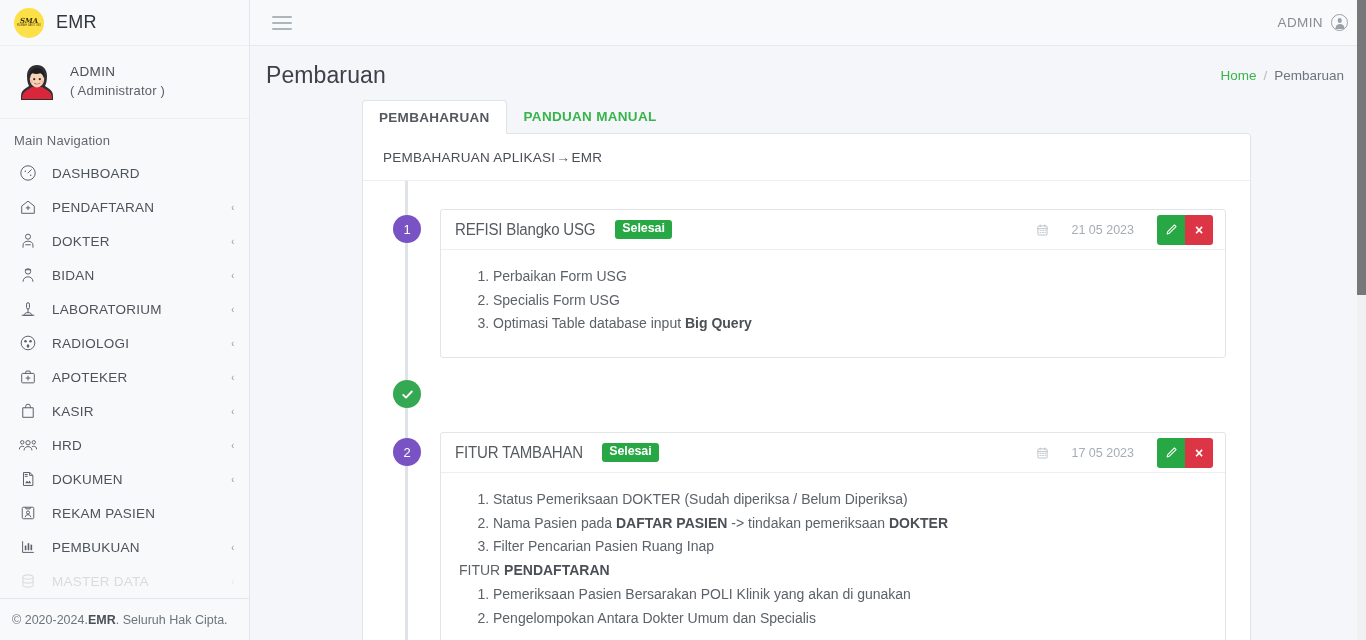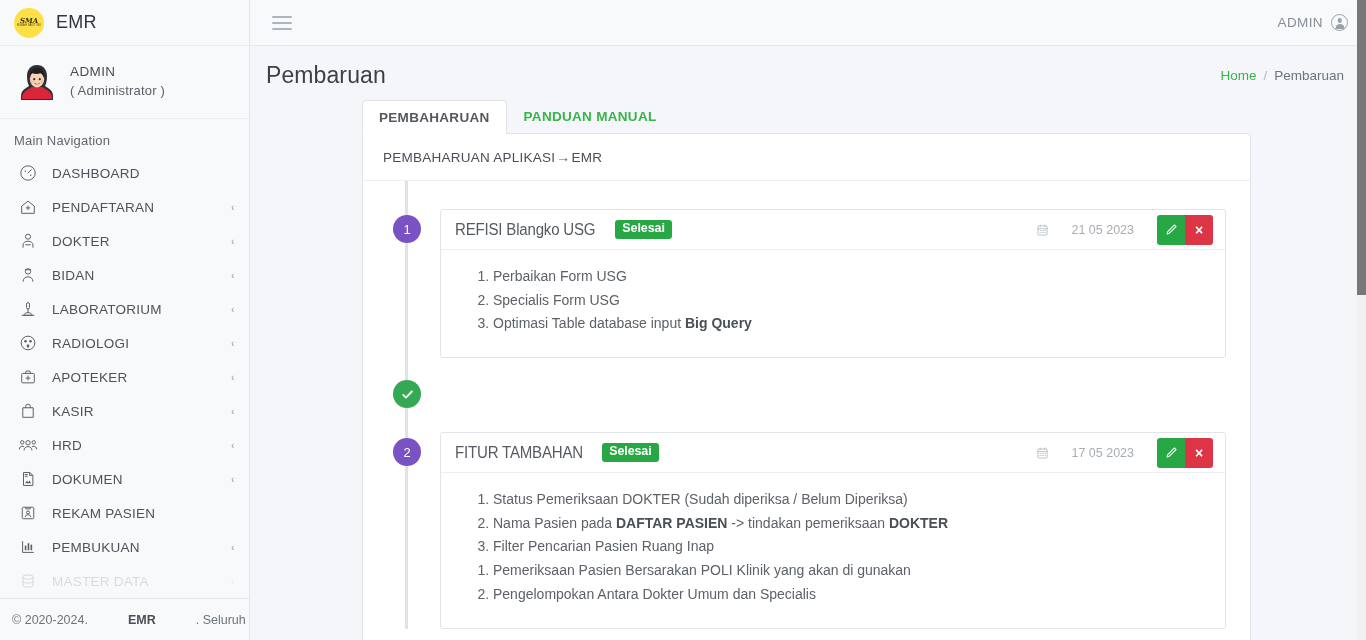--- a/index.html
+++ b/index.html
@@ -96,21 +96,20 @@
 
   .sidebar-footer {
     position: absolute; left: 0; right: 0; bottom: 0;
     height: 42px;
     background: rgba(248,249,250,.93);
     border-top: 1px solid #e3e6ea;
     display: flex; align-items: center;
     padding: 0 12px;
     font-size: 12.5px; color: #6c757d;
     white-space: nowrap;
-    gap: 40px;
   }
   .sidebar-footer b { color: #4a4f56; font-weight: bold; }
 
   
   #main {
     flex: 1 1 auto; height: 640px;
     position: relative;
     background: #f4f6f9;
     overflow: hidden;
   }
@@ -616,20 +615,23 @@
               </span>
             </div>
             <div class="tl-body">
 
               <ol>
                 <li><span>Status Pemeriksaan DOKTER (Sudah diperiksa / Belum Diperiksa)</span></li>
                 <li><span>Nama Pasien pada </span><b>DAFTAR PASIEN</b><span> -&gt; tindakan pemeriksaan </span><b>DOKTER</b></li>
                 <li><span>Filter Pencarian Pasien Ruang Inap</span></li>
               </ol>
 
+              <div class="grp-title">
+                <span>FITUR </span><b>PENDAFTARAN</b>
+              </div>
               <ol>
                 <li><span>Pemeriksaan Pasien Bersarakan POLI Klinik yang akan di gunakan</span></li>
                 <li><span>Pengelompokan Antara Dokter Umum dan Specialis</span></li>
               </ol>
 
             </div>
           </div>
         </div>
 
       </div>

